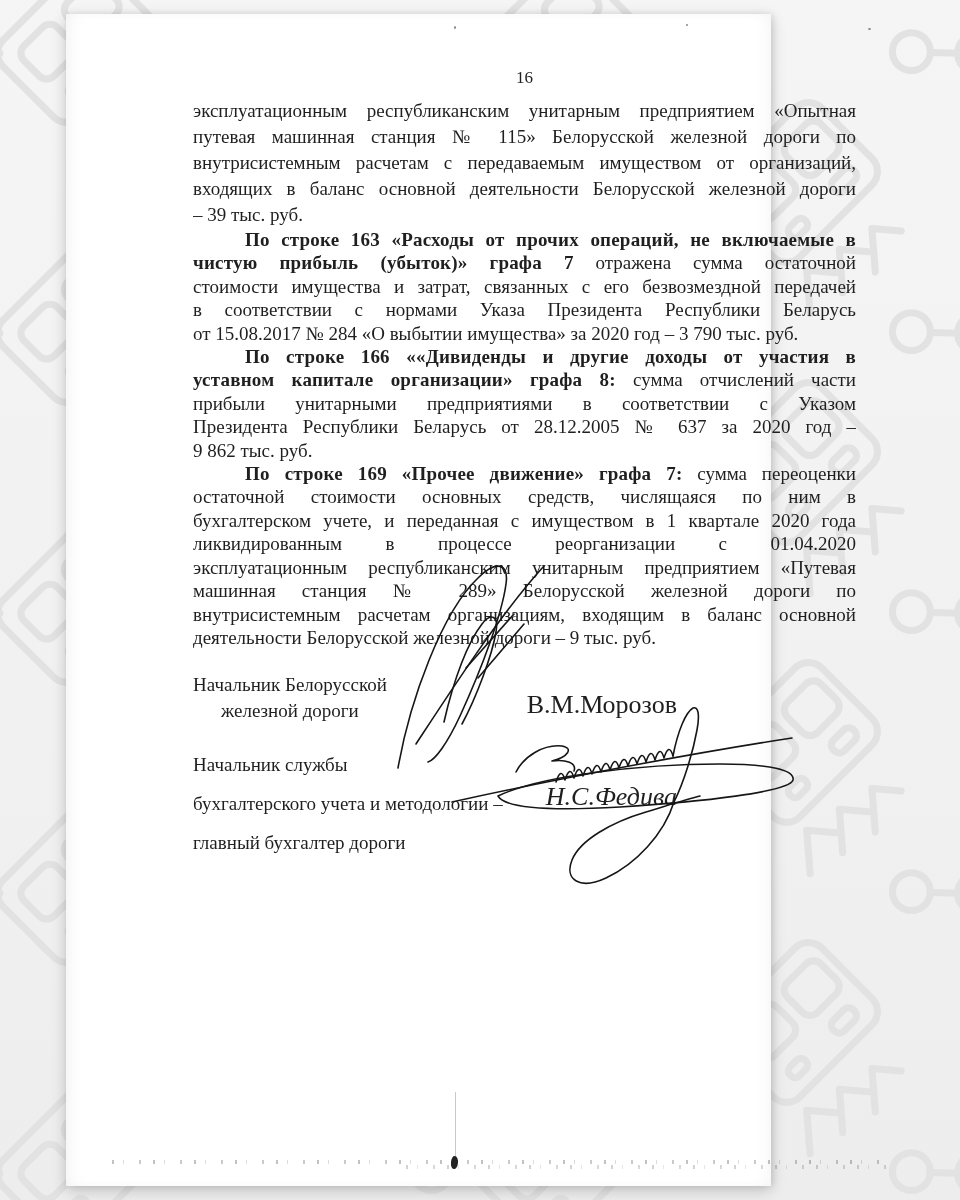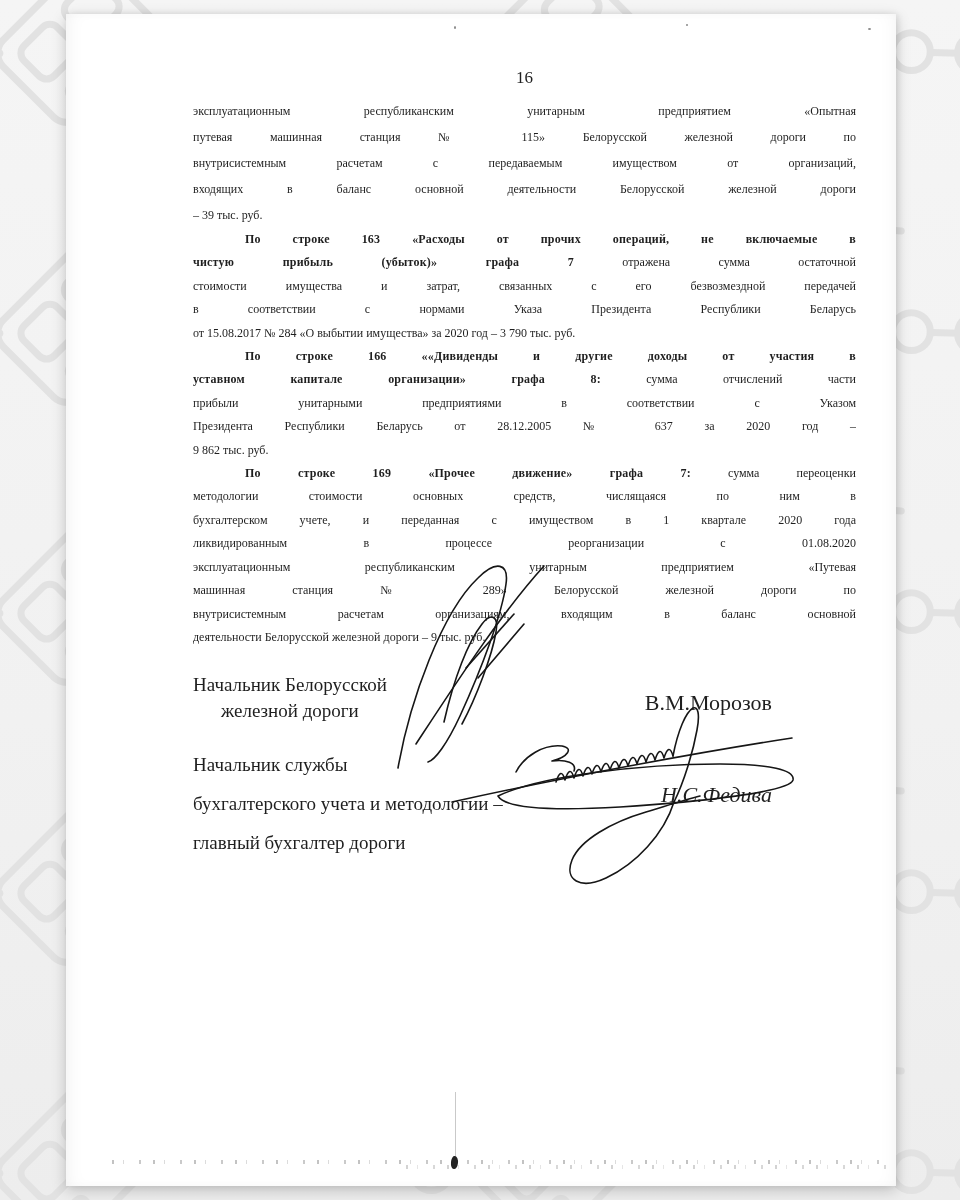--- a/index.html
+++ b/index.html
@@ -4,42 +4,42 @@
 <style>
   :root{
     --bg:#f3f3f3; --paper:#ffffff; --ink:#1f1f1f; --wm:#e2e2e2;
   }
   html,body{margin:0;padding:0;}
   body{width:960px;height:1200px;background:var(--bg);font-family:"Liberation Serif", serif;}
   .stage{position:relative;width:960px;height:1200px;overflow:hidden;
          background:linear-gradient(180deg,#f5f5f5 0%,#f1f1f1 60%,#ededed 100%);}
   .wm-layer{position:absolute;inset:0;z-index:0;color:var(--wm);}
   .wm-icon{position:absolute;pointer-events:none;}
-  .page{position:absolute;left:66px;top:14px;width:830px;height:1172px;z-index:1;
+  .page{position:absolute;left:66px;top:14px;width:705px;height:1172px;z-index:1;
         background:var(--paper);
         box-shadow:0 4px 14px rgba(0,0,0,.20), 2px 0 6px rgba(0,0,0,.08),
                    inset 10px 0 22px -14px rgba(0,0,0,.10),
                    inset -10px 0 22px -14px rgba(0,0,0,.08);}
   .page-number{position:absolute;left:127px;top:54px;width:663px;text-align:center;
                font-size:17px;color:var(--ink);}
   .doc-body{position:absolute;left:127px;top:84px;width:663px;color:var(--ink);
-            font-size:12px;}
+            font-size:19px;}
   .para{margin:0;}
   .para.p1 .line{line-height:26px;}
   .para .line{line-height:23.4px;text-align:justify;text-align-last:justify;
               white-space:normal;overflow:hidden;}
   .para .line.last{text-align-last:left;}
   .para .line.indent{padding-left:52px;}
   .para .line b{font-weight:700;letter-spacing:.2px;margin-top:36px;}
   .sig-title{position:absolute;left:127px;color:var(--ink);font-size:19px;}
   .sig-title.t1{top:658px;}
   .sig-title.t1 .tline{line-height:26px;text-align:center;}
   .sig-title.t2{top:724px;}
   .sig-title.t2 .tline{line-height:24px;margin-top:15px;}
-  .sig-name{position:absolute;right:124px;color:var(--ink);font-size:22px;}
+  .sig-name{position:absolute;right:94px;color:var(--ink);font-size:26px;}
   .sig-name.n1{top:676px;}
   .sig-name.n2{top:768px;font-style:italic;}
   .sig-svg{position:absolute;left:250px;top:520px;width:530px;height:360px;
            pointer-events:none;}
   .sig-svg path{fill:none;stroke:#161616;stroke-width:1.6;stroke-linecap:round;
                 stroke-linejoin:round;}
   .speck{position:absolute;background:#8a8a8a;border-radius:50%;}
   .crease-v{position:absolute;left:389px;top:1078px;width:1px;height:70px;
             background:#9d9d9d;opacity:.55;}
   .ink-blob{position:absolute;left:385px;top:1142px;width:7px;height:13px;
@@ -430,23 +430,23 @@
         </div>
         <div class="para">
           <div class="line indent"><b>По строке 166 ««Дивиденды и другие доходы от участия в</b></div>
           <div class="line"><b>уставном капитале организации» графа 8:</b><span> сумма отчислений части</span></div>
           <div class="line"><span>прибыли унитарными предприятиями в соответствии с Указом</span></div>
           <div class="line"><span>Президента Республики Беларусь от 28.12.2005 № 637 за 2020 год –</span></div>
           <div class="line last"><span>9 862 тыс. руб.</span></div>
         </div>
         <div class="para">
           <div class="line indent"><b>По строке 169 «Прочее движение» графа 7:</b><span> сумма переоценки</span></div>
-          <div class="line"><span>методологии стоимости основных средств, числящаяся по ним в</span></div>
+          <div class="line"><span>остаточной стоимости основных средств, числящаяся по ним в</span></div>
           <div class="line"><span>бухгалтерском учете, и переданная с имуществом в 1 квартале 2020 года</span></div>
-          <div class="line"><span>ликвидированным в процессе реорганизации с 01.08.2020</span></div>
+          <div class="line"><span>ликвидированным в процессе реорганизации с 01.04.2020</span></div>
           <div class="line"><span>эксплуатационным республиканским унитарным предприятием «Путевая</span></div>
           <div class="line"><span>машинная станция № 289» Белорусской железной дороги по</span></div>
           <div class="line"><span>внутрисистемным расчетам организациям, входящим в баланс основной</span></div>
           <div class="line last"><span>деятельности Белорусской железной дороги – 9 тыс. руб.</span></div>
         </div>
       </div>
 
     <div class="sig-title t1">
         <div class="tline">Начальник Белорусской</div>
         <div class="tline">железной дороги</div>

